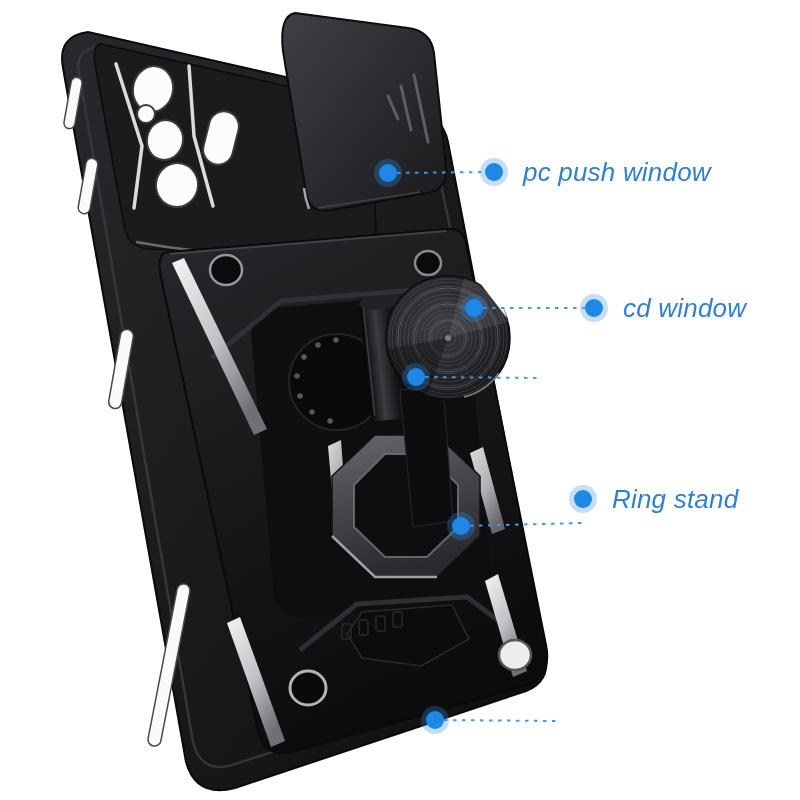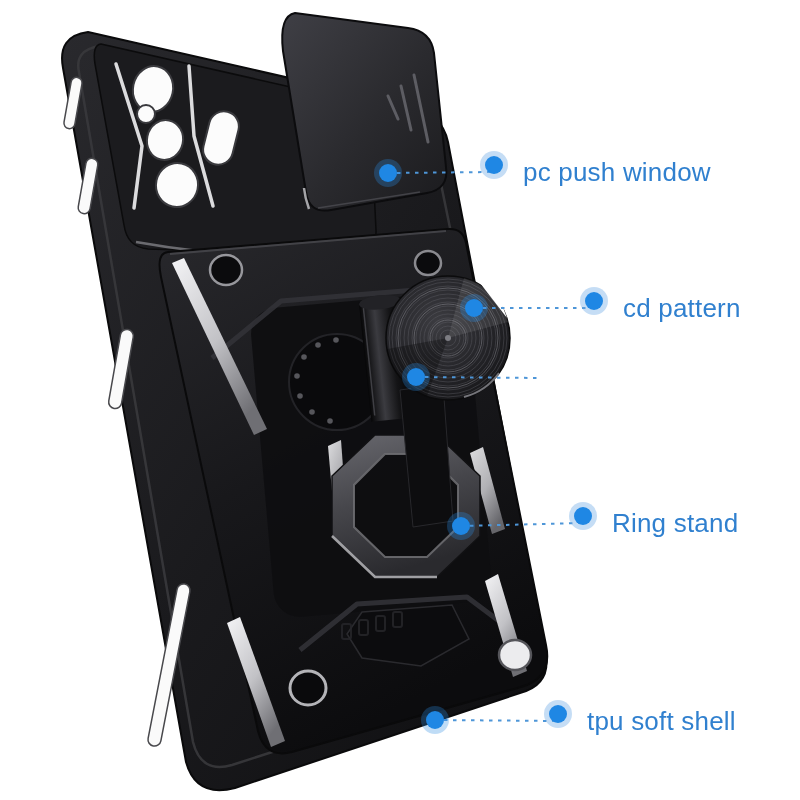--- a/index.html
+++ b/index.html
@@ -3,21 +3,21 @@
 <meta charset="utf-8">
 <style>
   html,body{margin:0;padding:0;}
   .stage{
     position:relative;width:800px;height:800px;overflow:hidden;
     background:#ffffff;
     font-family:"Liberation Sans", sans-serif;
   }
   .stage svg{position:absolute;left:0;top:0;}
   .callout{
-    position:absolute;display:flex;gap:20px;height:32px;
+    position:absolute;display:flex;align-items:center;gap:20px;height:32px;font-style:italic;
   }
   .callout .dot{
     width:18px;height:18px;border-radius:50%;
     background:#1f87e4;flex:0 0 18px;
     box-shadow:0 0 0 5px rgba(110,170,230,.40);
   }
   .callout .lbl{
     font-size:26px;line-height:32px;color:#3080cf;white-space:nowrap;
     letter-spacing:.2px;
   }
@@ -223,24 +223,20 @@
       </g>
     </g>
   </svg>
 
   <div class="callout" style="left:485px;top:156px;">
     <span class="dot"></span>
     <span class="lbl">pc push window</span>
   </div>
   <div class="callout" style="left:585px;top:292px;">
     <span class="dot"></span>
-    <span class="lbl">cd pattern</span>
+    <span class="lbl">cd window</span>
   </div>
-  <div class="callout" style="left:574px;top:507px;">
+  <div class="callout" style="left:574px;top:483px;">
     <span class="dot"></span>
     <span class="lbl">Ring stand</span>
   </div>
-  <div class="callout" style="left:549px;top:705px;">
-    <span class="dot"></span>
-    <span class="lbl">tpu soft shell</span>
-  </div>
 
 </div>
 
 </body></html>

